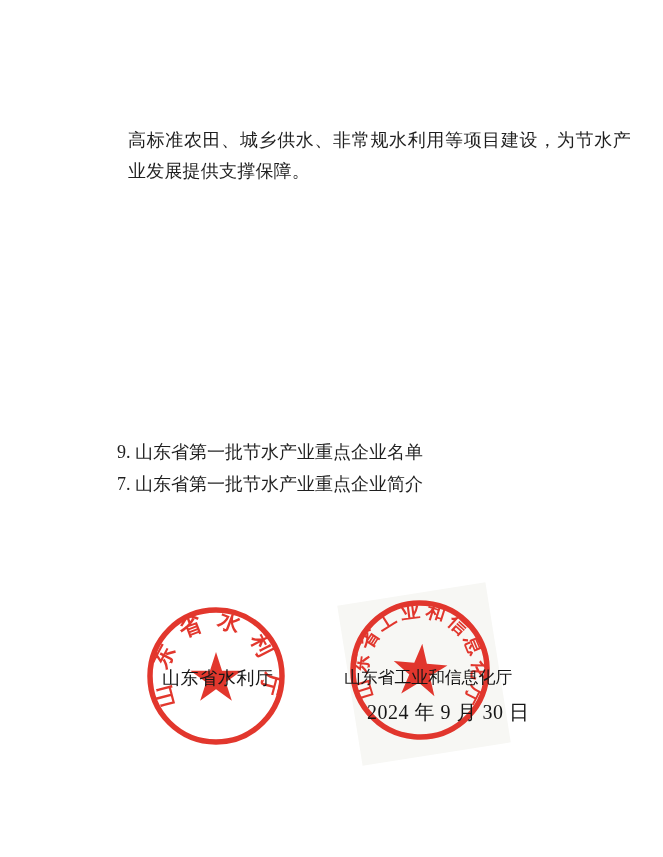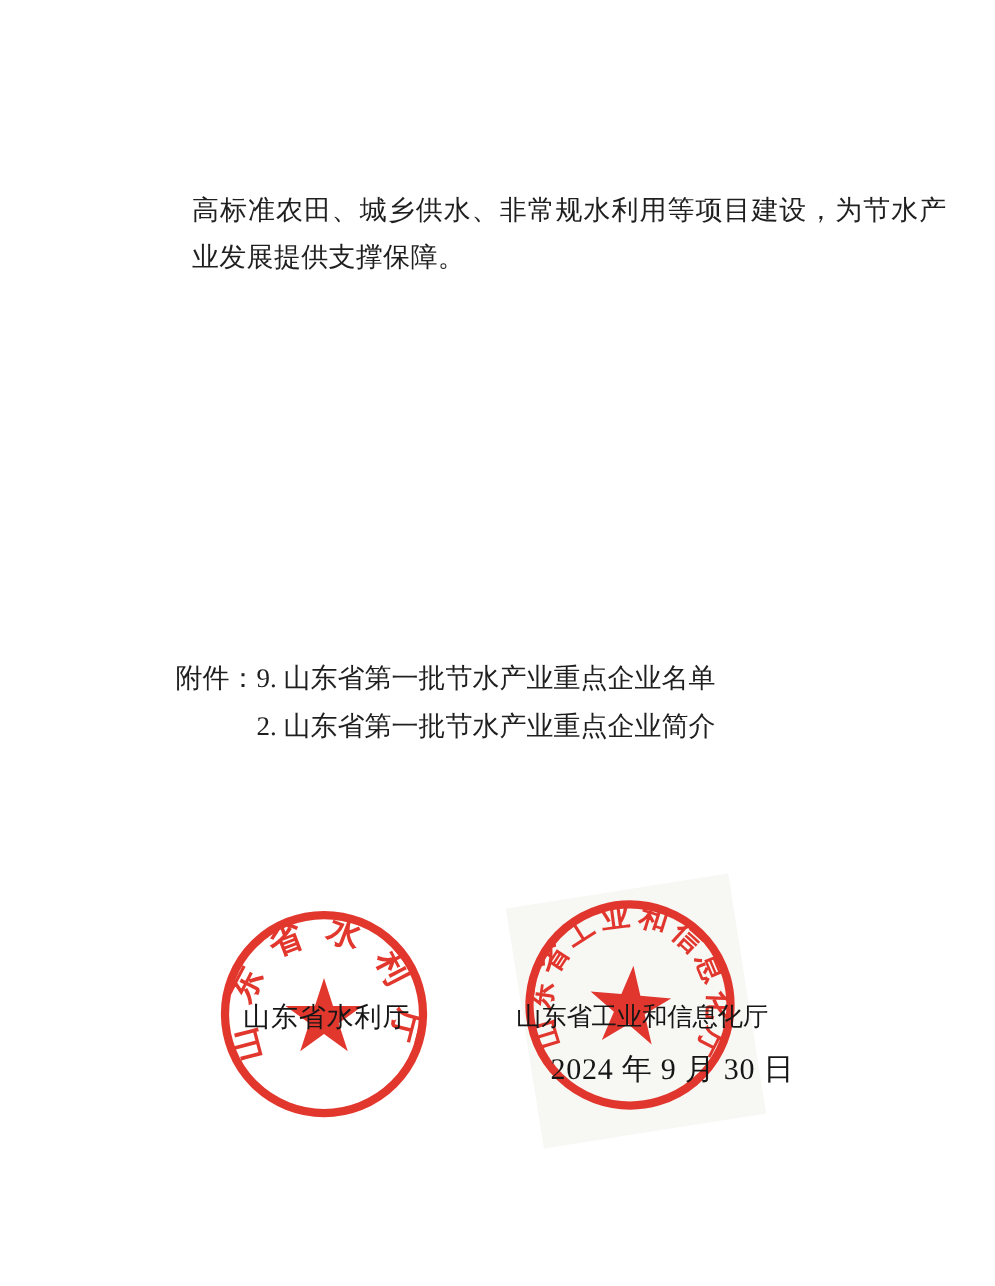--- a/index.html
+++ b/index.html
@@ -61,24 +61,23 @@
 </head>
 <body>
 
 <div class="page">
 
   <div class="body-text">
     <p>高标准农田、城乡供水、非常规水利用等项目建设，为节水产业发展提供支撑保障。</p>
   </div>
 
   <div class="attachments">
-    <span class="label">附件：</span>
     <span class="items">
       <div>9. 山东省第一批节水产业重点企业名单</div>
-      <div>2. 山东省第一批节水产业重点企业简介</div>
+      <div>7. 山东省第一批节水产业重点企业简介</div>
     </span>
   </div>
 
   <div class="scan-patch"></div>
 
   <svg class="seal seal-left" viewBox="0 0 172 172">
     <circle cx="86" cy="86" r="66" fill="none" stroke="#e0281e" stroke-width="5.5"></circle>
     <polygon points="0,-27 6.05,-8.33 25.68,-8.34 9.8,3.18 15.87,21.84 0,10.3 -15.87,21.84 -9.8,3.18 -25.68,-8.34 -6.05,-8.33" transform="translate(86,89)" fill="#e0281e"></polygon>
     <defs>
       <path id="arcL" d="M 49.23 116.85 A 48 48 0 1 1 122.77 116.85" fill="none"></path>

